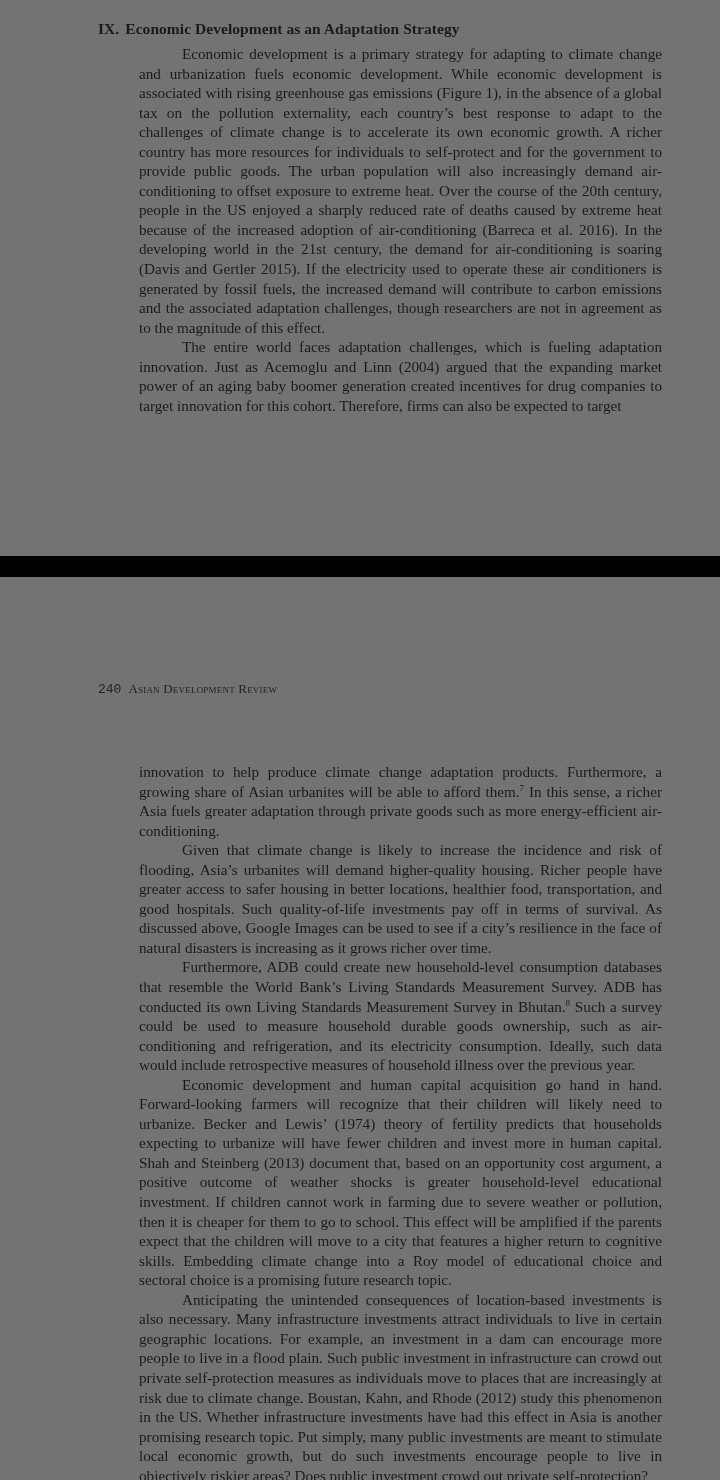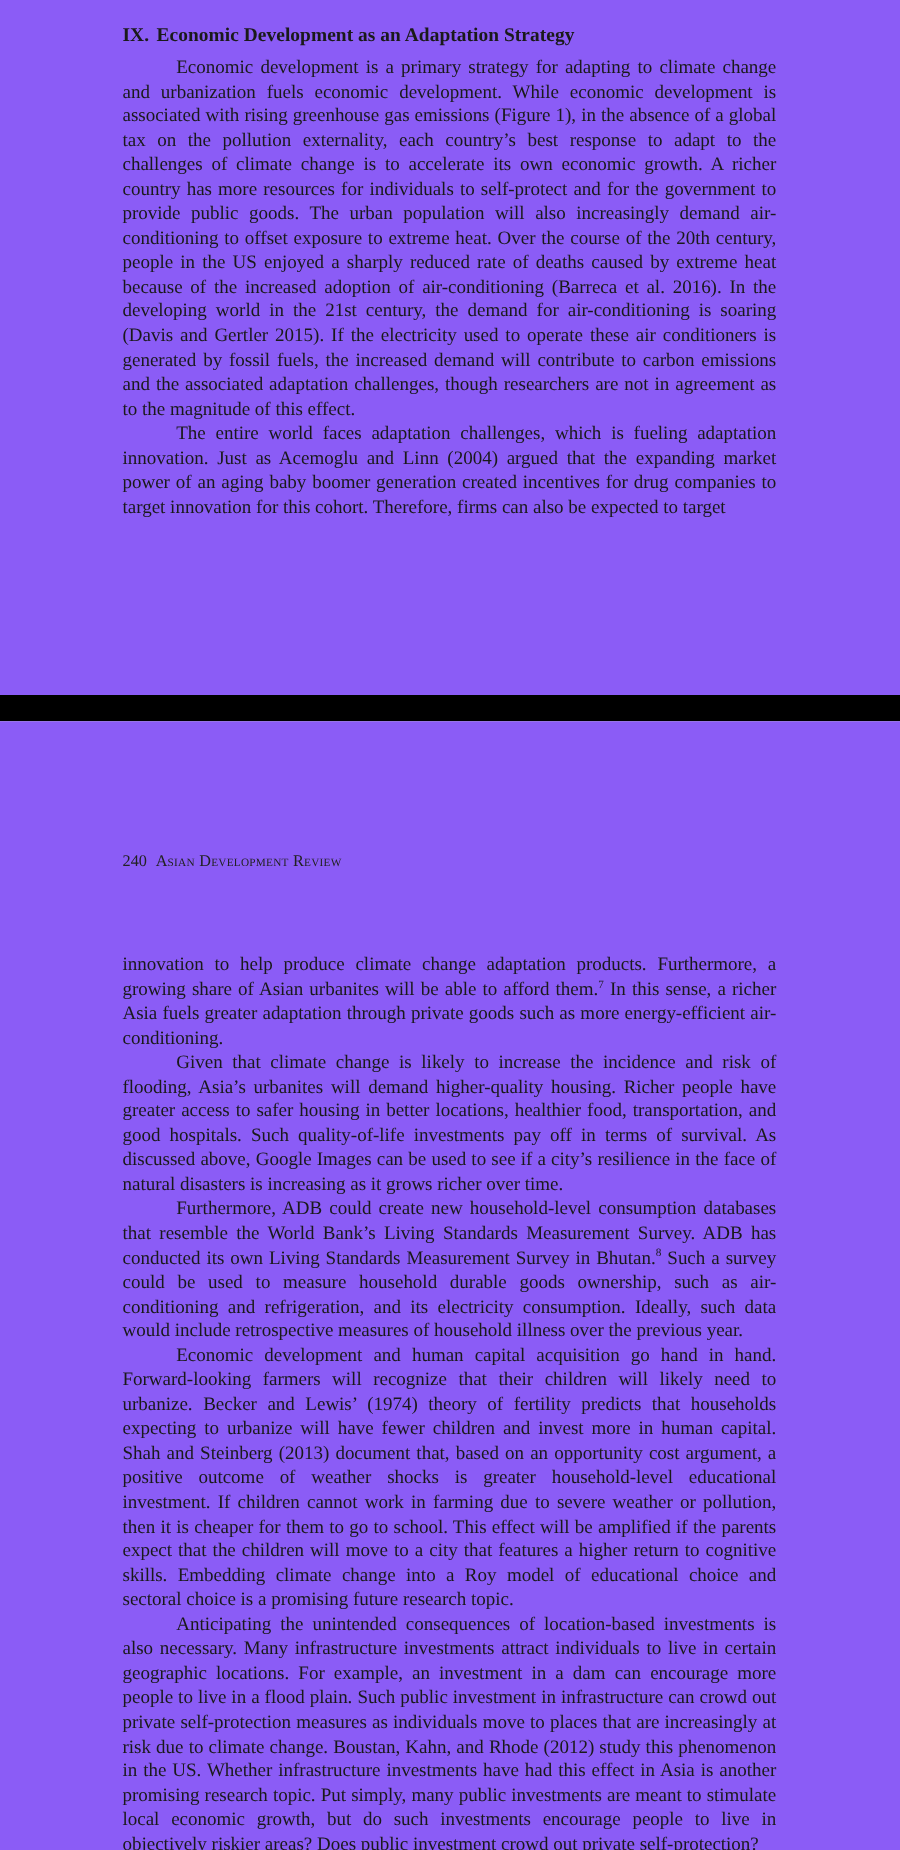--- a/index.html
+++ b/index.html
@@ -1,35 +1,35 @@
 <!DOCTYPE html>
 <html><head>
 <meta charset="utf-8">
 <style>
   html, body { margin: 0; padding: 0; }
   body {
     width: 720px; height: 1480px; background: #ffffff; position: relative; overflow: hidden;
     font-family: "Liberation Serif", "DejaVu Serif", serif; color: #1a1a1a;
   }
-  .page { position: absolute; left: 0; width: 720px; background: #8b5cf6; }
+  .page { position: absolute; left: 0; width: 720px; background: #737373; }
   .page-top { top: 0; height: 556px; }
   .page-bottom { top: 577px; height: 903px; }
   .divider-bar { position: absolute; left: 0; top: 556px; width: 720px; height: 21px; background: #000; }
   .content { position: absolute; left: 98px; width: 523px; }
   .section-heading {
     position: absolute; left: 98px; top: 7px; font-weight: bold; font-size: 15.5px; letter-spacing: 0.05px; white-space: nowrap;
   }
   .section-heading .num { margin-right: 6px; }
-  .body-text { font-size: 15.2px; line-height: 19.55px; text-align: justify; hyphens: none; }
+  .body-text { font-size: 15.2px; line-height: 19.55px; text-align: justify; hyphens: none; margin-left: 41px; }
   .body-text p { margin: 0; text-indent: 43px; }
   .body-text p.cont { text-indent: 0; }
   .body-text sup { font-size: 9px; line-height: 0; vertical-align: 6px; }
   .top-content { top: 44px; }
   .running-head { position: absolute; left: 98px; top: 681px; font-size: 13px; white-space: nowrap; color: #222; }
-  .running-head .pg { margin-right: 7px; }
+  .running-head .pg { margin-right: 7px; font-family: Liberation Mono, monospace; }
   .running-head .sc { font-variant: small-caps; letter-spacing: 0.2px; text-align: center; }
   .bottom-content { top: 762px; }
 </style>
 </head>
 <body>
 
 <div class="page page-top">
   <h2 class="section-heading">
     <span class="num">IX.</span><span>Economic Development as an Adaptation Strategy</span>
   </h2>

